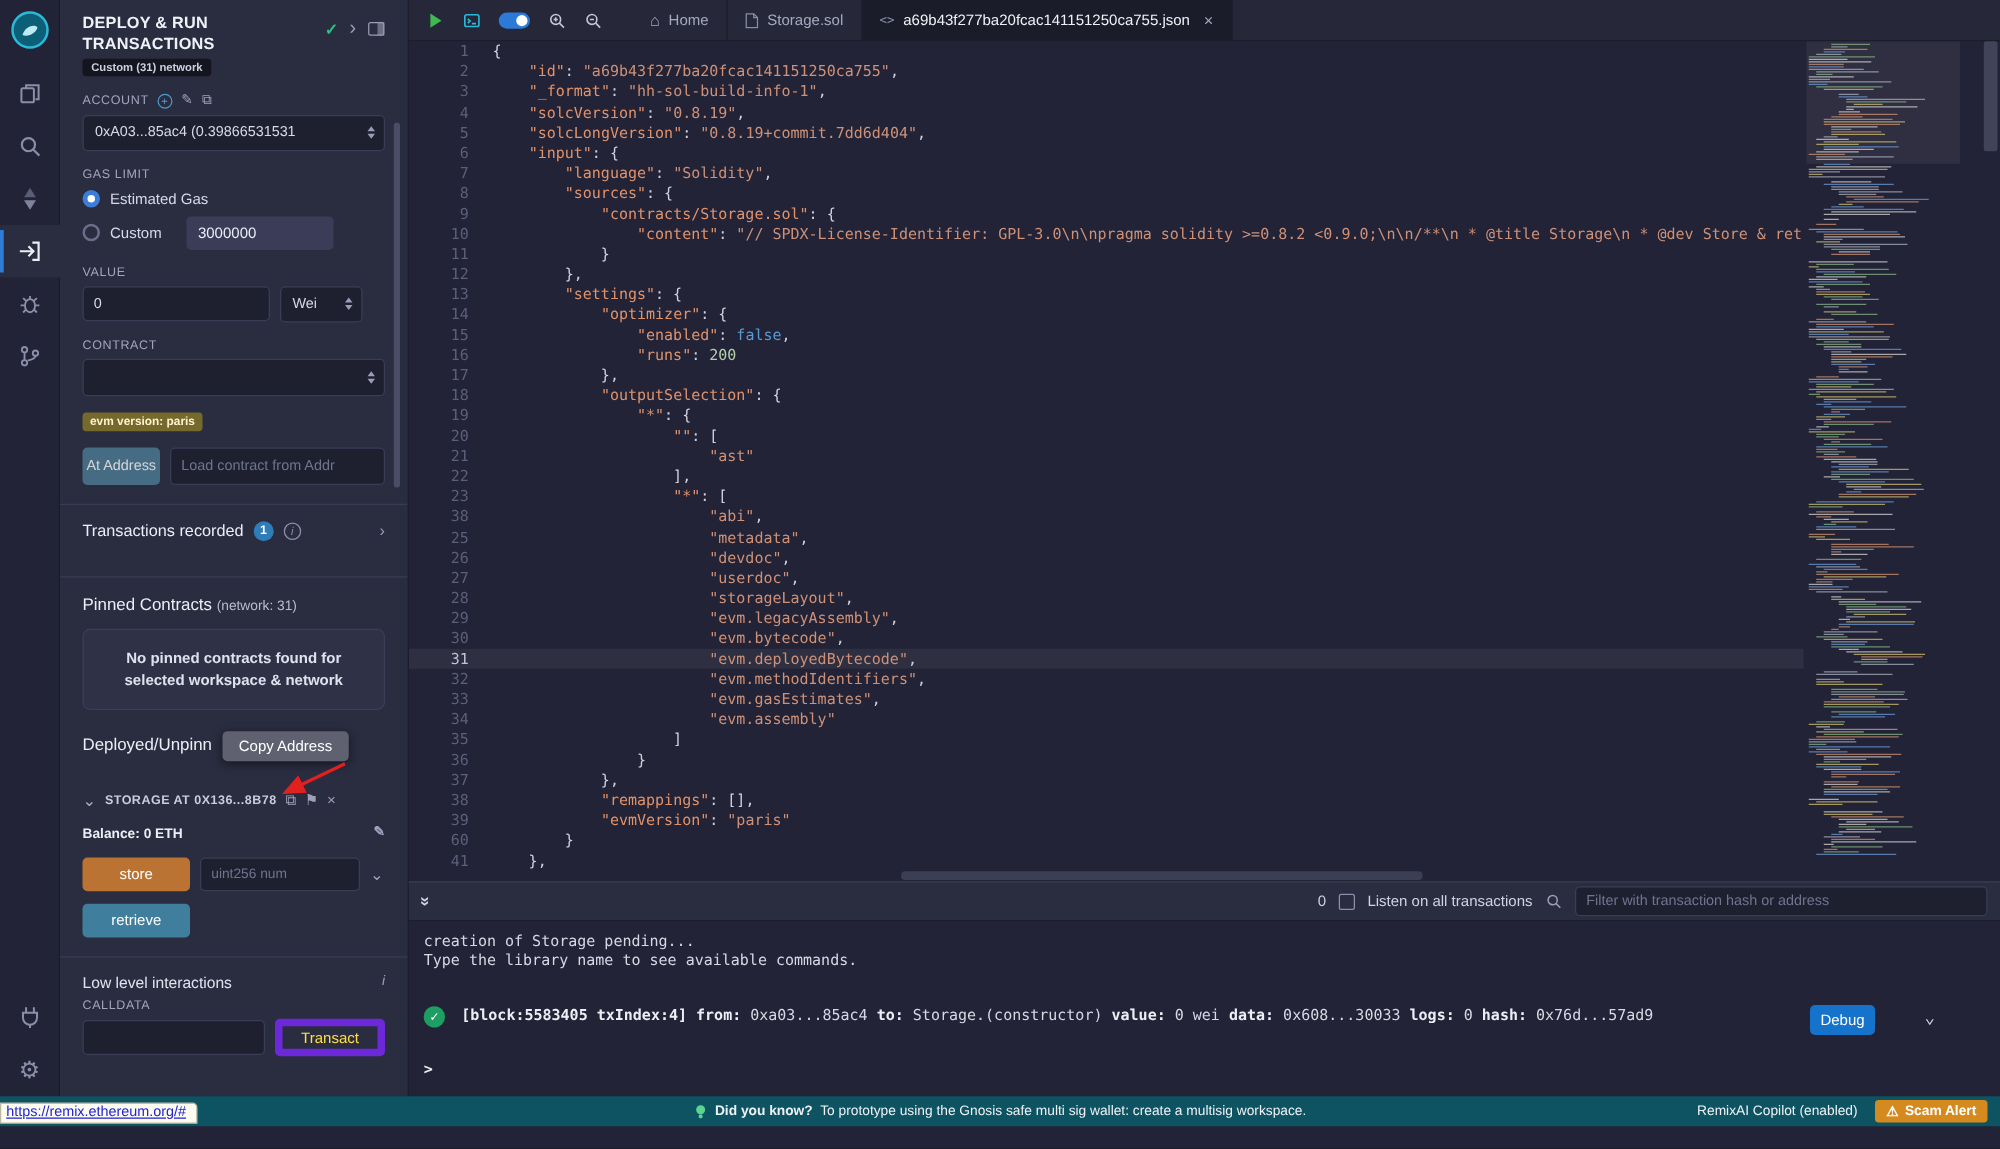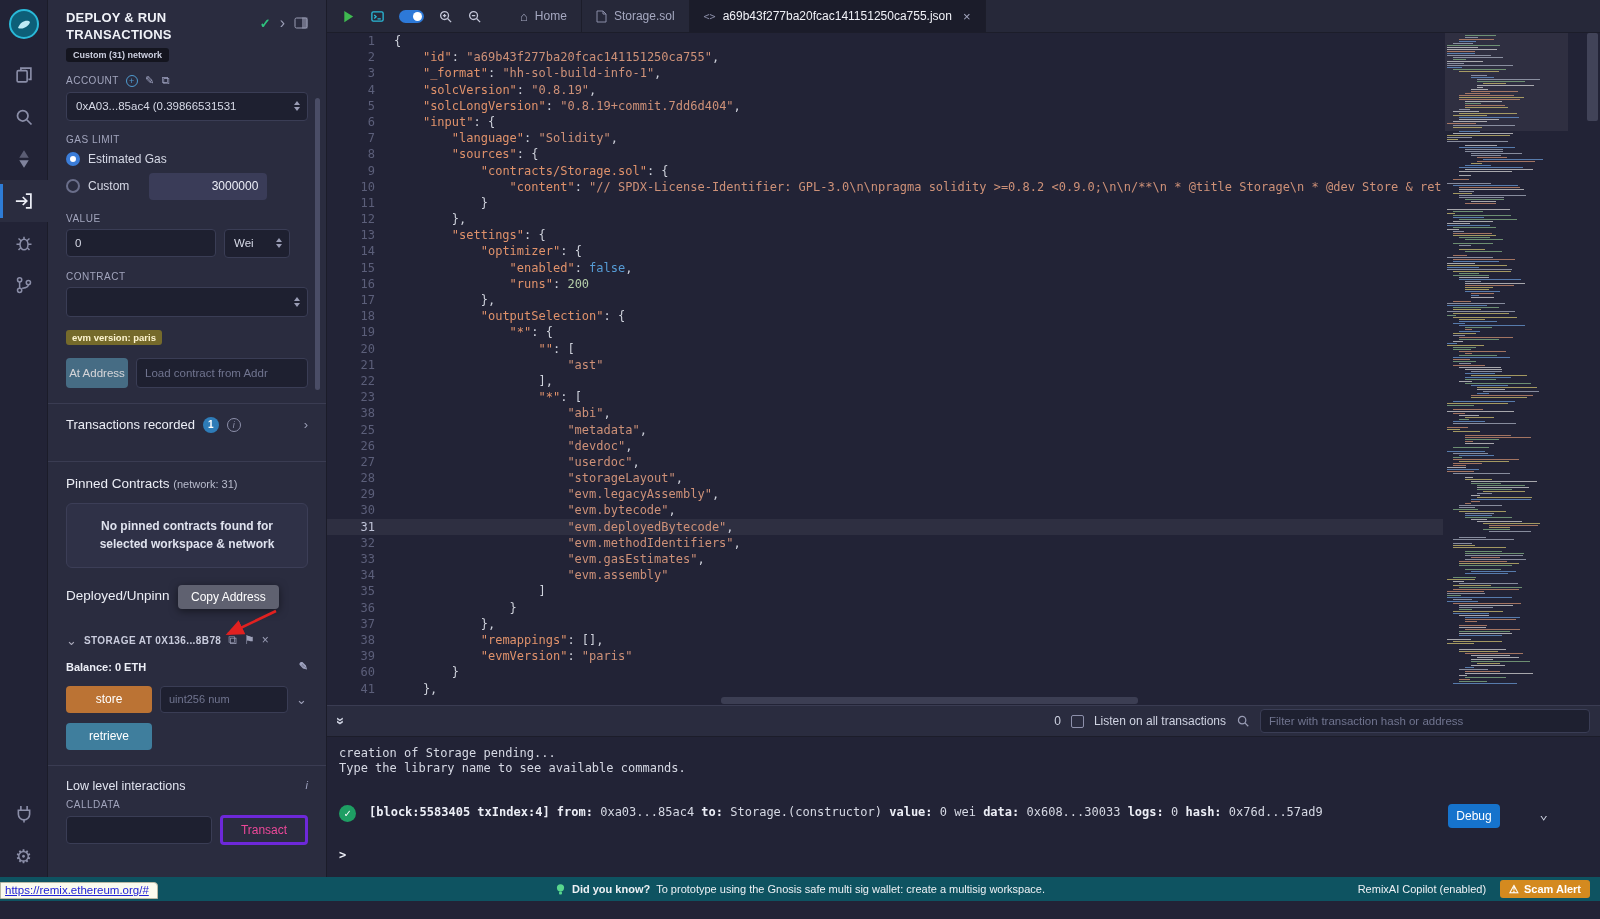--- a/index.html
+++ b/index.html
@@ -68,21 +68,21 @@
   .red-arrow{position:absolute;left:148px;top:20px;z-index:8}
   .contract-row{display:flex;align-items:center;gap:7px;margin-top:30px;color:#c9ccdd}
   .contract-row .chev{font-size:13px;color:#aab;cursor:pointer}
   .contract-name{font-size:10px;letter-spacing:.4px;font-weight:bold}
   .crow-ico{font-size:12px;color:#9da0b8;cursor:pointer}
   .balance-row{display:flex;justify-content:space-between;align-items:center;margin-top:13px;
                font-size:11px;font-weight:bold;color:#eceef6}
   .btn-store{background:#bb7334;width:86px;height:27px}
   .btn-retrieve{background:#3f7e9d;width:86px;height:27px;margin-top:10px}
   .lowlevel{display:flex;justify-content:space-between;align-items:center;margin-top:13px;font-size:12.5px;color:#e0e3ef}
-  .btn-transact{background:transparent;border:3px solid #6d28d9;color:#ec4899;width:92px;height:30px}
+  .btn-transact{background:transparent;border:6px solid #6d28d9;color:#fde047;width:92px;height:30px}
   .panel-scroll{position:absolute;right:6px;top:98px;width:5px;height:292px;background:#4a4d66;border-radius:3px}
 
   
   .editor-area{position:absolute;left:326px;top:0;right:0;height:705px;background:#222336;border-left:1px solid #1b1c29}
   .edit-toolbar{height:33px;background:#262839;border-bottom:1px solid #1c1d2a;display:flex;align-items:stretch}
   .tool-icons{display:flex;align-items:center;gap:14px;padding:0 14px}
   .tool-icons svg{width:15px;height:15px}
   .toggle{width:25px;height:13px;border-radius:7px;background:#2d79d8;position:relative;cursor:pointer}
   .toggle::after{content:"";position:absolute;right:2px;top:2px;width:9px;height:9px;border-radius:50%;background:#fff}
   .tabs{display:flex;align-items:stretch;margin-left:10px}
@@ -237,21 +237,21 @@
     <div class="field-label">
         <span>GAS LIMIT</span>
       </div>
     <div class="radio-row">
       <span class="radio on"></span>
       <span>Estimated Gas</span>
     </div>
     <div class="radio-row">
       <span class="radio"></span>
       <span>Custom</span>
-      <input class="txt-input" style="width: 118px; margin-left: 12px; text-align: right;" value="3000000">
+      <input class="txt-input" style="width: 118px; margin-left: 12px;" value="3000000">
     </div>
 
     <div class="field-label">
         <span>VALUE</span>
       </div>
     <div class="row">
       <input class="dark-input" style="width: 150px;" value="0">
       <div class="control" style="width:66px">
         <span>Wei</span>
         <span class="spinner">

